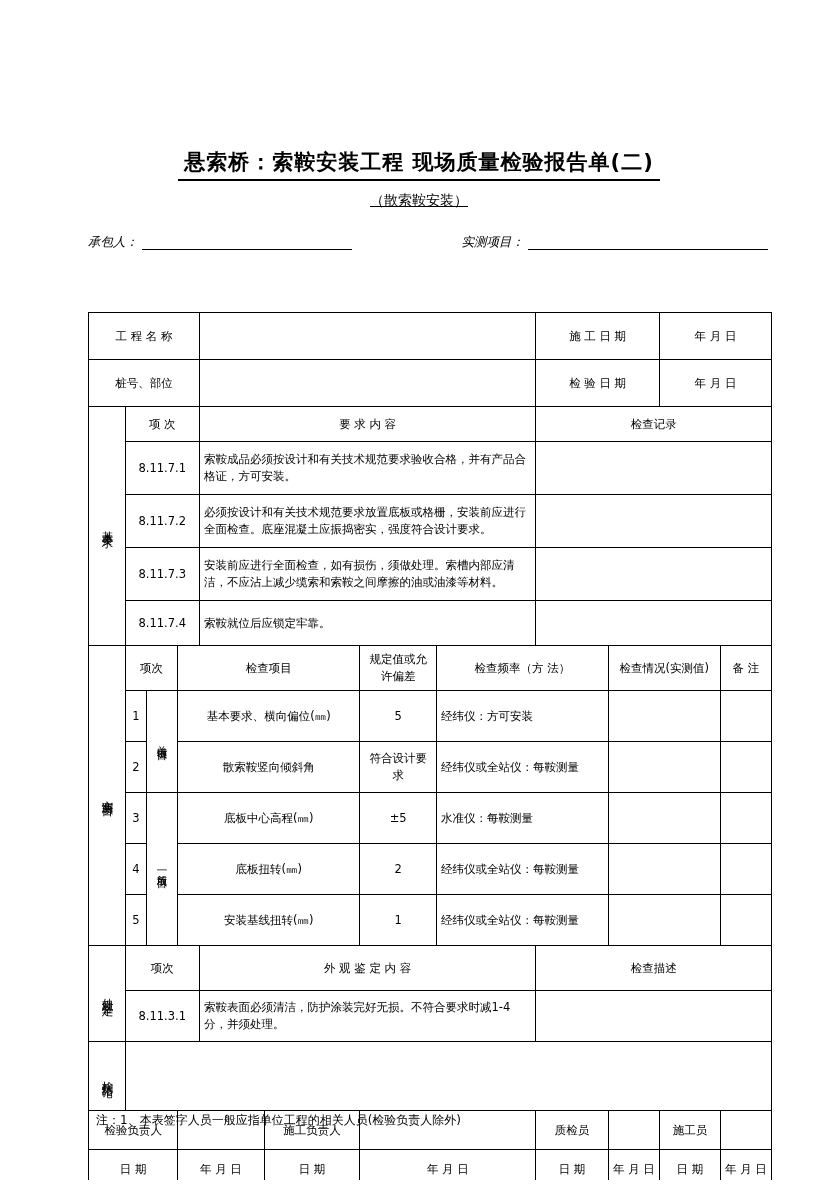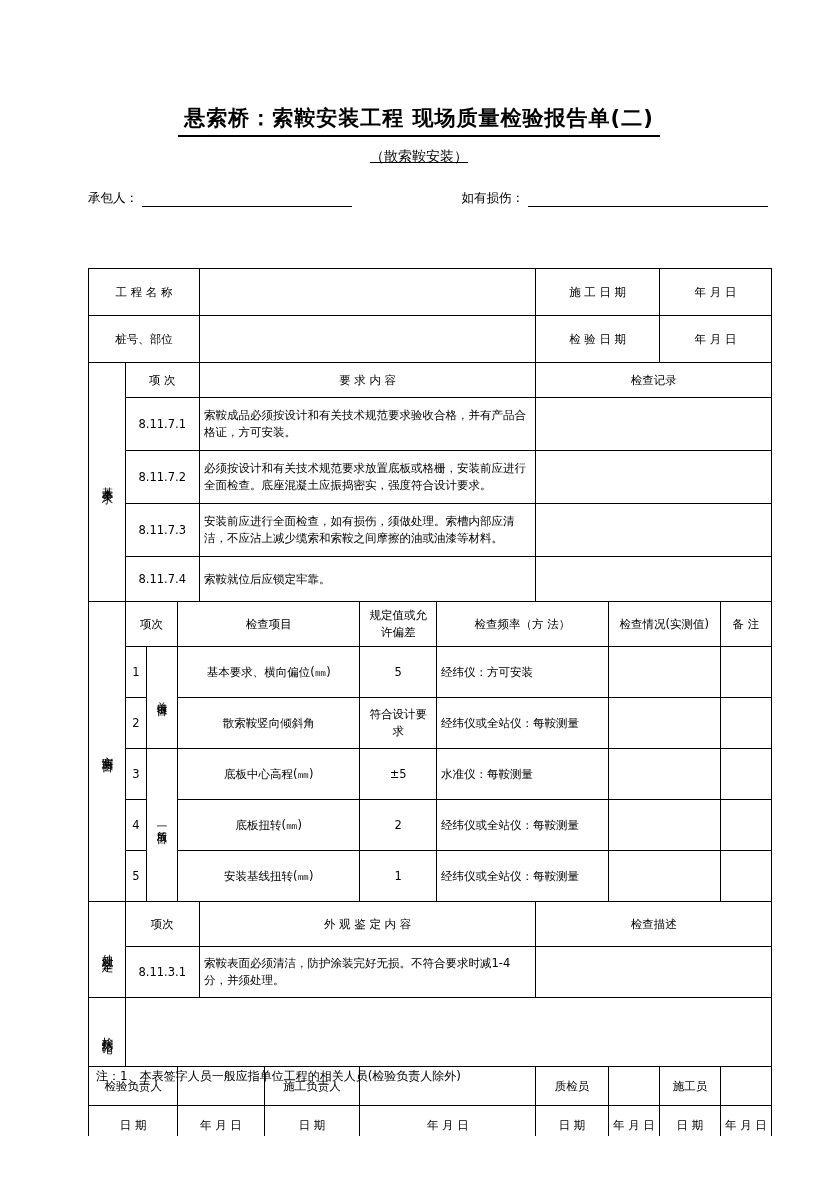--- a/index.html
+++ b/index.html
@@ -10,20 +10,21 @@
   body {
     font-family: "DejaVu Sans", "Liberation Sans", sans-serif;
     color: #000;
   }
   .page {
     position: relative;
     width: 838px;
     height: 1136px;
     background: #fff;
     box-sizing: border-box;
+    margin-top: 44px;
   }
   .title-wrap {
     position: absolute;
     left: 0;
     top: 104px;
     width: 838px;
     text-align: center;
   }
   .doc-title {
     display: inline-block;
@@ -45,22 +46,23 @@
   }
   .meta {
     position: absolute;
     left: 88px;
     top: 190px;
     width: 680px;
     font-size: 12.5px;
   }
   .meta-row {
     display: flex;
-    align-items: flex-end;
+    align-items: center;
     margin-bottom: 18px;
+    font-style: italic;
   }
   .meta-label {
     white-space: nowrap;
     padding-right: 4px;
   }
   .meta-line {
     border-bottom: 1px solid #000;
     height: 14px;
     flex: 0 0 auto;
   }
@@ -113,21 +115,21 @@
   <div class="title-wrap">
     <div class="doc-title">悬索桥：索鞍安装工程   现场质量检验报告单(二)</div>
   </div>
   <div class="doc-subtitle">（散索鞍安装）</div>
 
   <div class="meta">
     <div class="meta-row">
       <span class="meta-label">承包人：</span>
       <span class="meta-line" style="width:210px"></span>
       <span class="spacer"></span>
-      <span class="meta-label">如有损伤：</span>
+      <span class="meta-label">实测项目：</span>
       <span class="meta-line" style="width:240px"></span>
     </div>
   </div>
 
   <table class="main">
     <colgroup>
       <col style="width:28px">
       <col style="width:22px">
       <col style="width:28px">
       <col style="width:22px">

